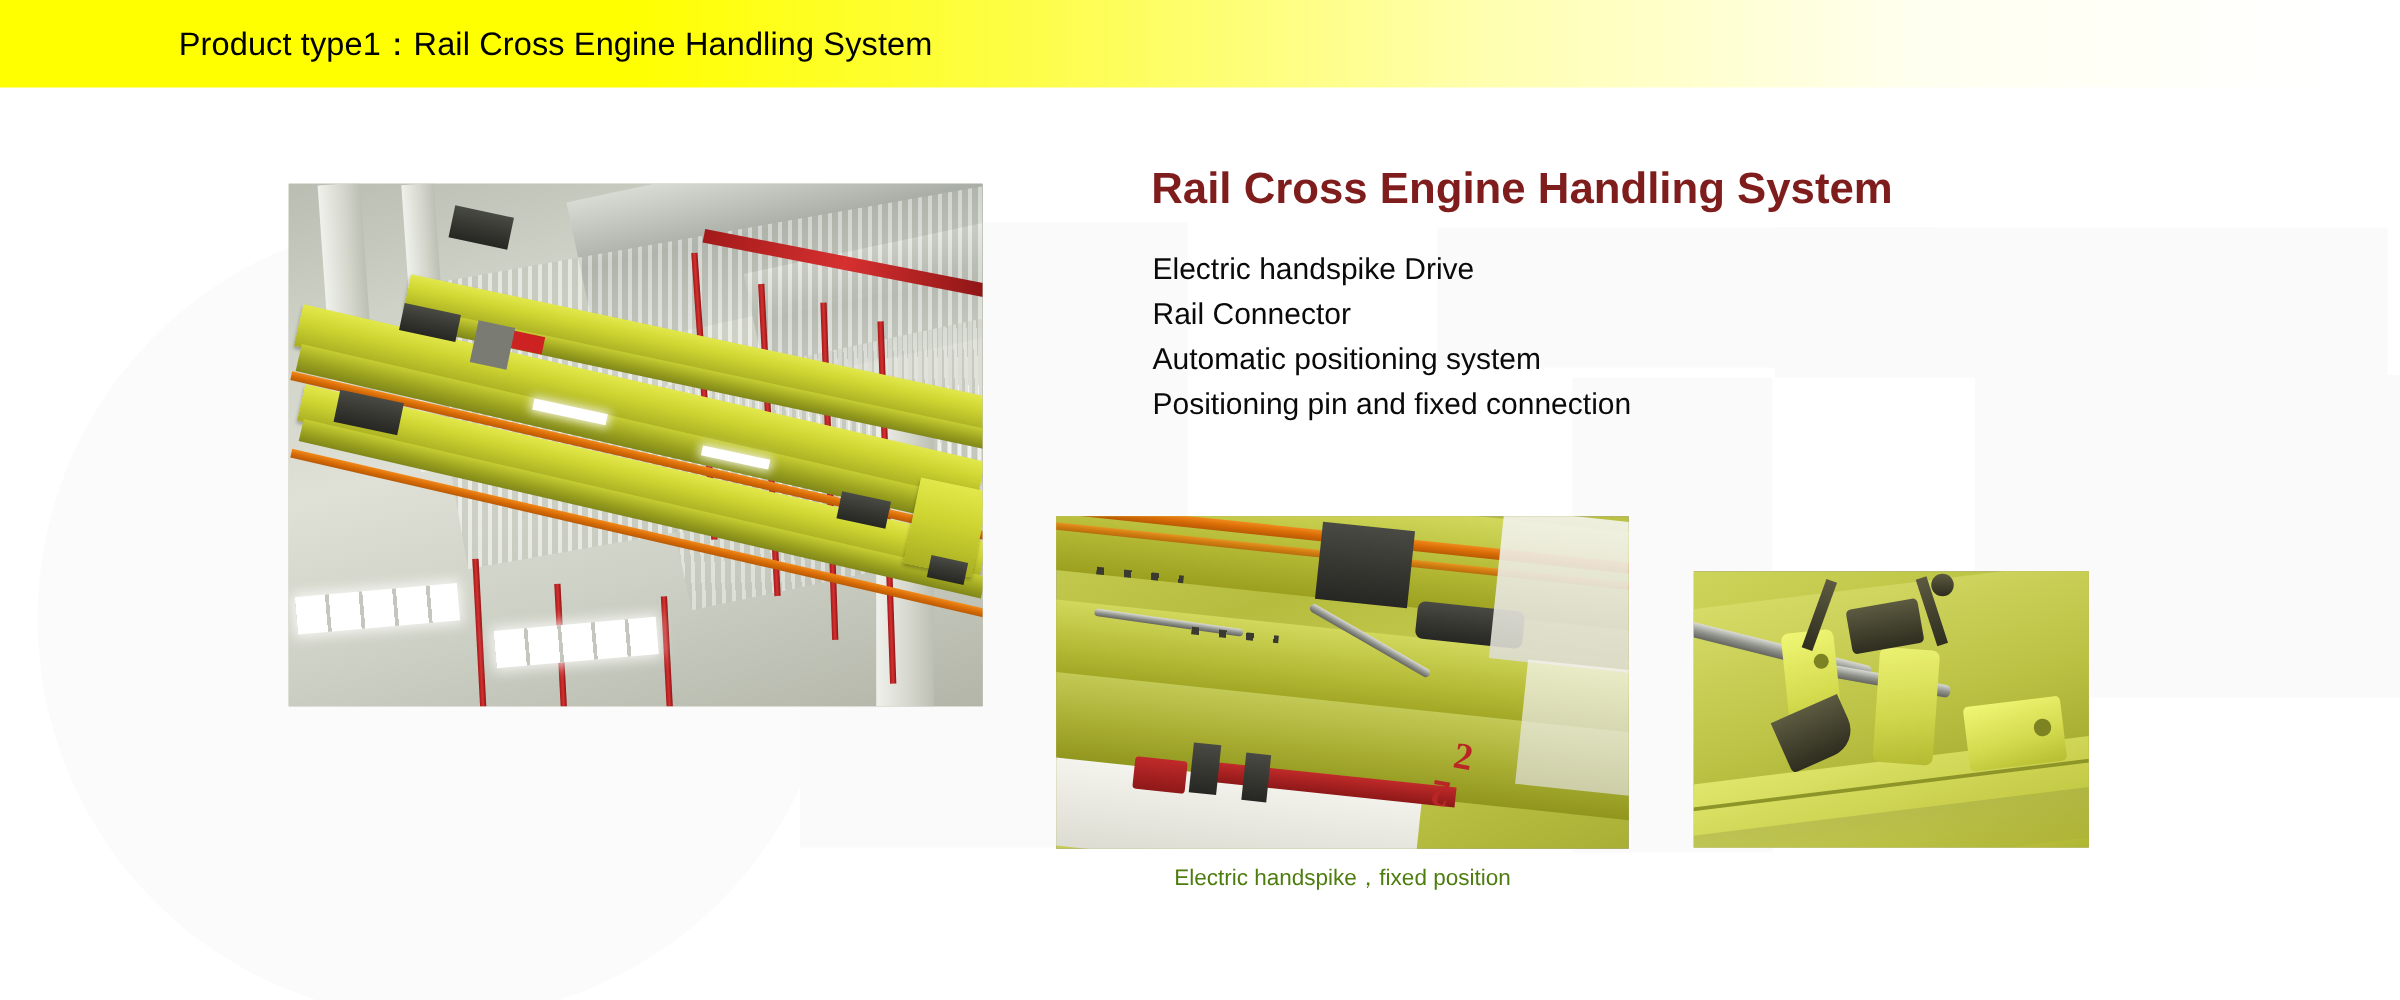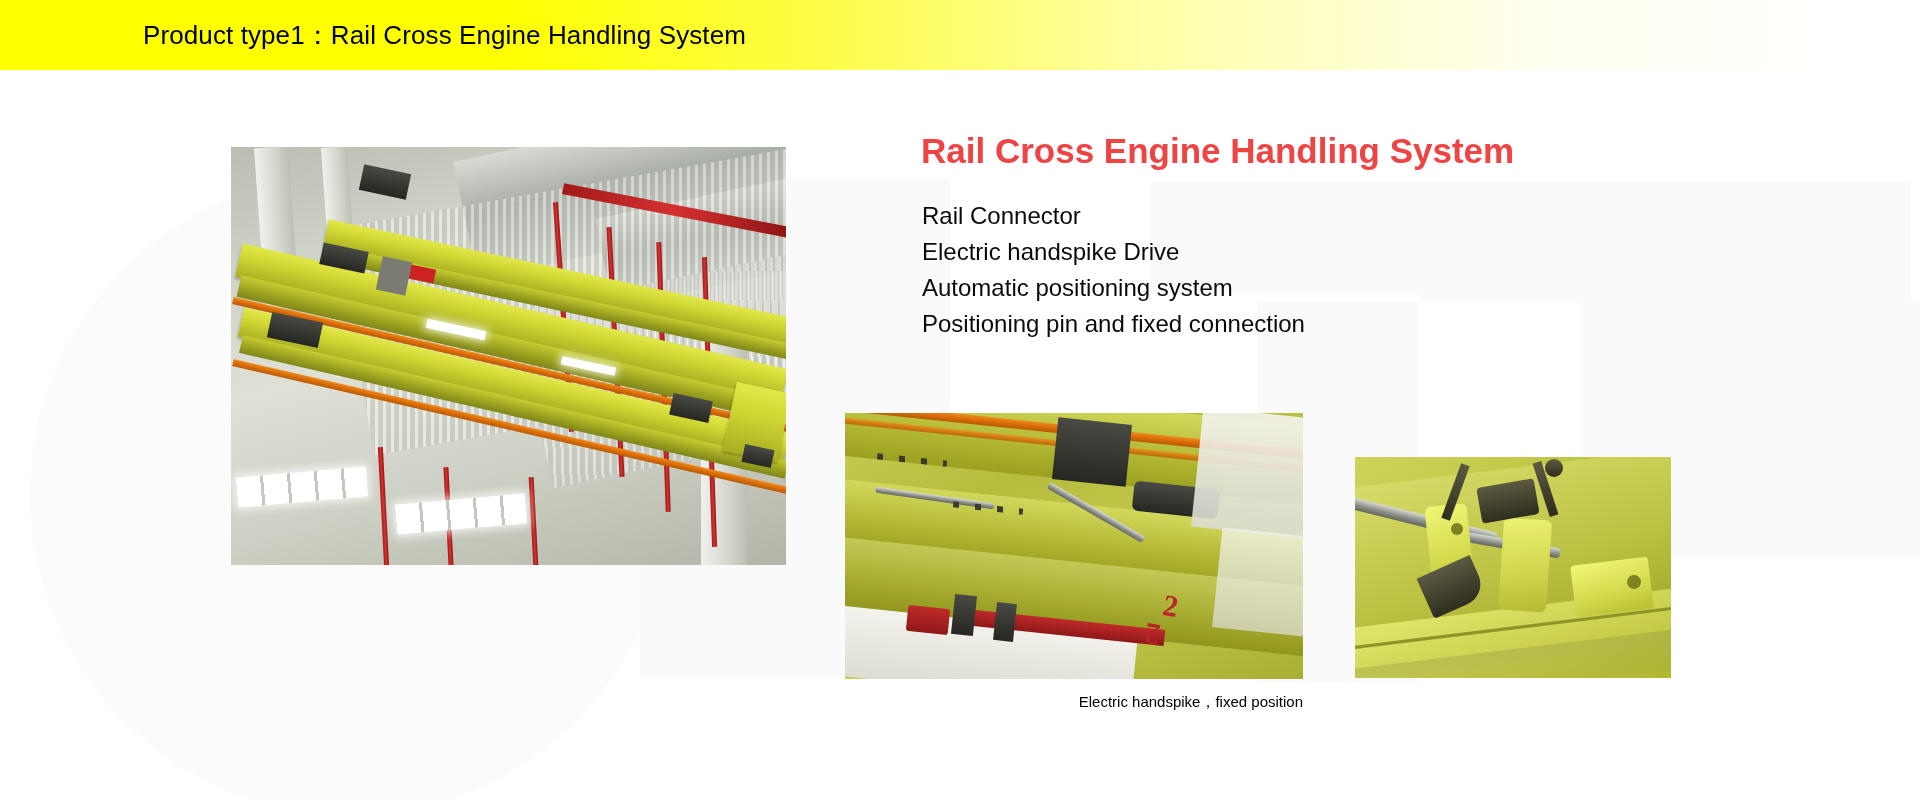--- a/index.html
+++ b/index.html
@@ -166,21 +166,21 @@
   .cn-dark { background: linear-gradient(180deg,#5c5a40,#2e2d1f); }
 
   
   #content-title {
     position: absolute;
     left: 921px;
     top: 129px;
     font-size: 35px;
     font-weight: bold;
     line-height: 44px;
-    color: #ef4444;
+    color: #7f1d1d;
     white-space: nowrap;
     z-index: 4;
   }
 
   #feature-list {
     position: absolute;
     left: 922px;
     top: 198px;
     z-index: 4;
     list-style: none;
@@ -188,25 +188,25 @@
   #feature-list li {
     font-size: 24px;
     line-height: 36px;
     color: #0a0a0a;
     white-space: nowrap;
   }
 
   .caption {
     position: absolute;
     z-index: 4;
-    font-size: 15px;
+    font-size: 18px;
     line-height: 20px;
-    color: #000000;
+    color: #4d7c0f;
     white-space: nowrap;
-    text-align: right;
+    text-align: center;
   }
   #caption-handspike { left: 845px; top: 692px; width: 458px; }
   #caption-connector { left: 1355px; top: 692px; width: 316px; }
 </style>
 </head>
 <body>
 
 <div id="slide">
 
   <div id="bg-watermark">
@@ -341,21 +341,21 @@
       <div class="layer cn-dark" style="left:190px; top:2px; width:18px; height:18px; border-radius:50%;"></div>
 
       <div class="layer" style="left:-10px; top:192px; width:340px; height:40px; transform:rotate(-7deg);
                   background:linear-gradient(180deg, rgba(120,124,60,.25), rgba(80,84,40,.05));"></div>
     </div>
   </div>
 
   <div id="content-title">Rail Cross Engine Handling System</div>
 
   <ul id="feature-list">
+    <li>Electric handspike Drive</li>
     <li>Rail Connector</li>
-    <li>Electric handspike Drive</li>
     <li>Automatic positioning system</li>
     <li>Positioning pin and fixed connection</li>
   </ul>
 
   <div class="caption" id="caption-handspike">Electric handspike，fixed position</div>
 
 </div>
 
 </body></html>

